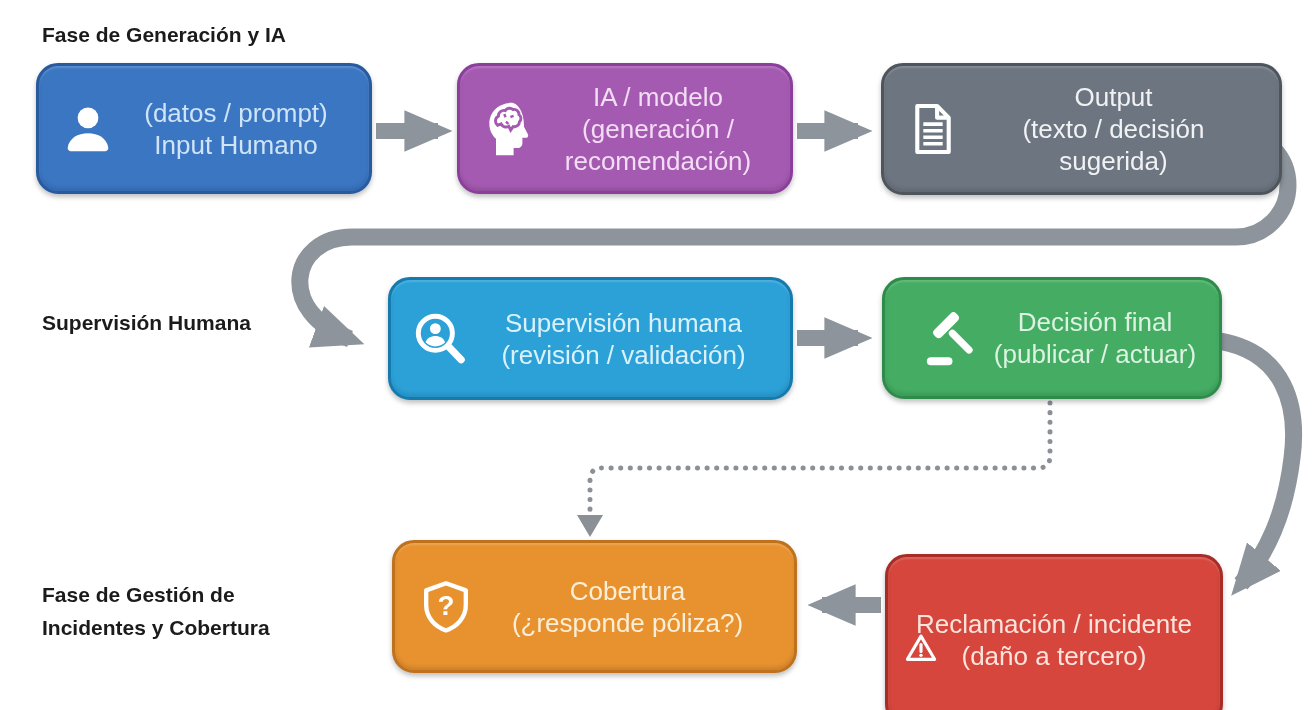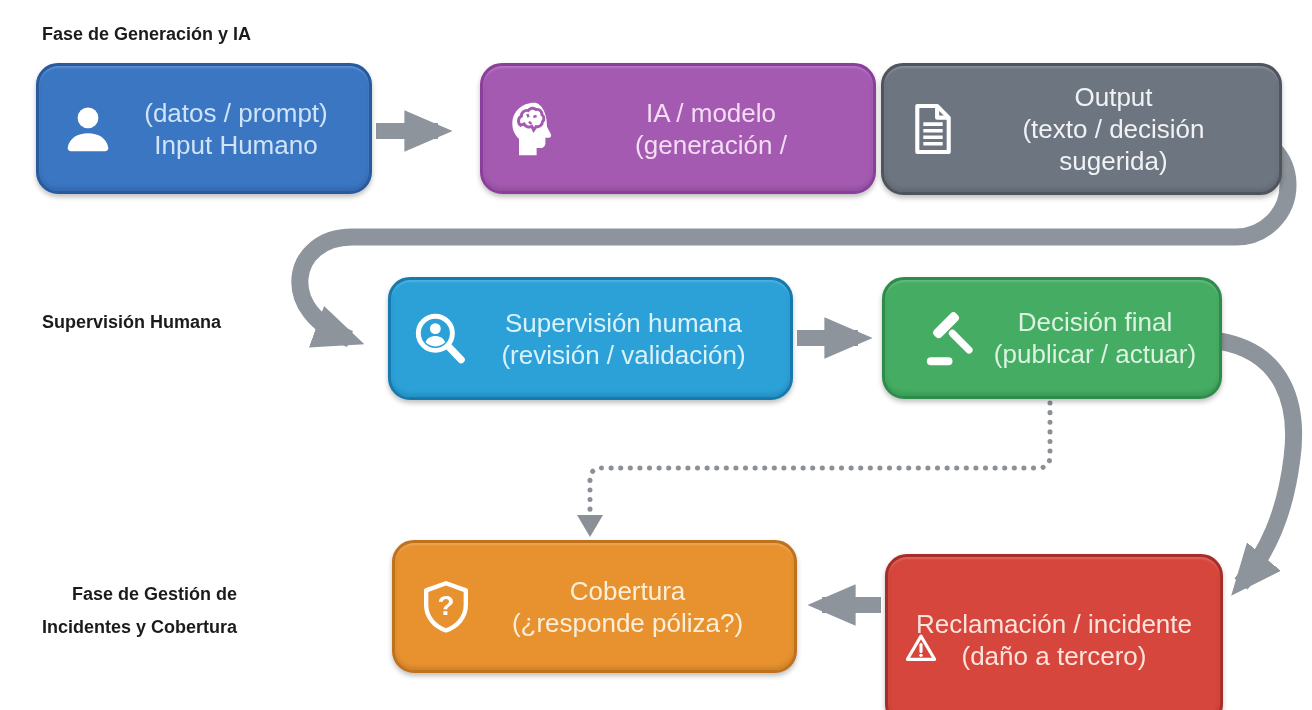--- a/index.html
+++ b/index.html
@@ -1,31 +1,31 @@
 <!DOCTYPE html>
 <html><head>
 <meta charset="utf-8">
 <style>
   html,body{margin:0;padding:0;background:#ffffff;}
   .canvas{position:relative;width:1312px;height:710px;background:#ffffff;overflow:hidden;
           font-family:"Liberation Sans", sans-serif;}
   .arrows{position:absolute;left:0;top:0;width:1312px;height:710px;}
 
-  .phase{position:absolute;color:#1b1b1b;font-weight:700;font-size:18px;line-height:33px;}
+  .phase{position:absolute;color:#1b1b1b;font-weight:700;font-size:21px;line-height:33px;}
   .phase div{white-space:nowrap;}
   .p0{left:42px;top:18px;}
   .p1{left:42px;top:306px;}
-  .p2{left:42px;top:578px;text-align:right;}
+  .p2{left:42px;top:578px;}
 
   .node{position:absolute;box-sizing:border-box;border-radius:22px;
         border:3px solid var(--border);background:var(--fill);color:var(--txt);
         display:flex;align-items:center;
         box-shadow:0 3px 5px rgba(0,0,0,.25), inset 0 -3px 4px rgba(0,0,0,.12), inset 0 2px 2px rgba(255,255,255,.18);}
   .n0{left:36px; top:63px; width:336px;height:131px;}
-  .n1{left:480px;top:63px; width:396px;height:131px;}
+  .n1{left:457px;top:63px; width:336px;height:131px;}
   .n2{left:881px;top:63px; width:401px;height:132px;}
   .n3{left:388px;top:277px;width:405px;height:123px;}
   .n4{left:882px;top:277px;width:340px;height:122px;padding-left:20px;}
   .n5{left:392px;top:540px;width:405px;height:133px;}
   .n6{left:885px;top:540px;width:338px;height:172px;margin-top:14px;}
 
   .icon{flex:0 0 auto;width:58px;height:58px;margin-left:20px;}
   .icon svg{width:100%;height:100%;display:block;}
   .n1 .icon{width:64px;height:64px;margin-left:16px;}
   .n3 .icon{width:62px;height:62px;margin-left:18px;}
@@ -89,20 +89,21 @@
     <span class="icon">
       <svg viewBox="0 0 24 24">
         <path d="M13.2 2.2c-4.6 0-8.2 3.4-8.2 7.8 0 2.3 1 4.3 2.5 5.7v6.1h6.6v-2.7h1.5c1 0 1.8-.8 1.8-1.8v-2h1.3c.6 0 1-.6.8-1.2l-1.5-2.9c.1-5-2.1-9-4.8-9z" fill="#fff"></path>
         <path class="brainline" stroke-width="1.1" d="M8.1 10.6c-1.2-.9-1-2.8.3-3.4-.1-1.4 1.3-2.5 2.6-2.1.6-1 2-1.2 2.9-.4 1.2-.3 2.3.7 2.2 1.9.9.6 1 1.9.2 2.7 0 1.2-1.2 2.1-2.4 1.8l-.9 1.3-.7-1.4c-1 .6-2.4.2-2.9-.9z"></path>
         <path class="brainline" stroke-width="0.9" d="M10.6 6.4l.5 1.2 M12.9 7.5l1.2-.4 M11.2 9.3l1 .8"></path>
       </svg>
     </span>
     <div class="txt">
       <div class="l">IA / modelo</div>
       <div class="l">(generación /</div>
+      <div class="l">recomendación)</div>
     </div>
   </div>
 
   <div class="node n2" style="--fill: #6d7580; --border: #4e555d; --txt: #f0f2f4;">
     <span class="icon">
       <svg viewBox="0 0 24 24">
         <path d="M5.5 2.5h8.2l4.8 4.8v14.2H5.5z" fill="none" stroke="#fff" stroke-width="1.7" stroke-linejoin="round"></path>
         <path d="M13.7 2.5v4.8h4.8" fill="none" stroke="#fff" stroke-width="1.7" stroke-linejoin="round"></path>
         <path d="M8 10h8 M8 12.7h8 M8 15.4h8 M8 18.1h8" stroke="#fff" stroke-width="1.5"></path>
       </svg>

